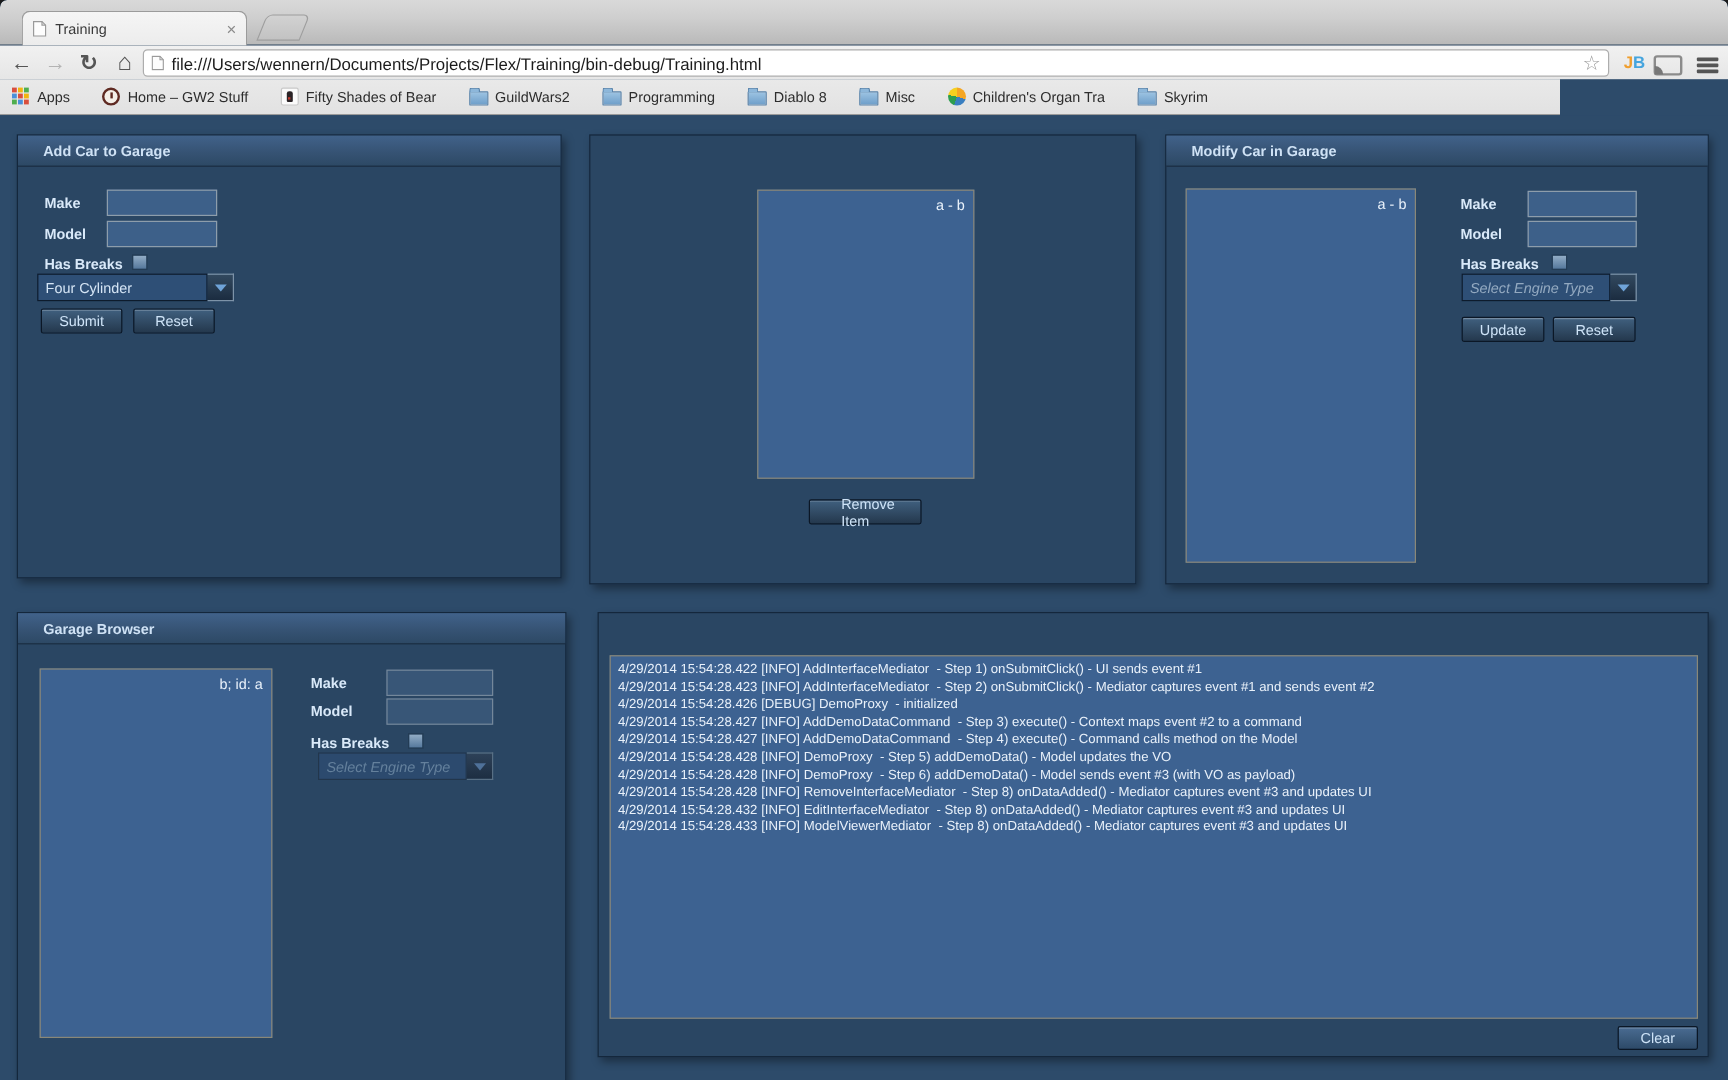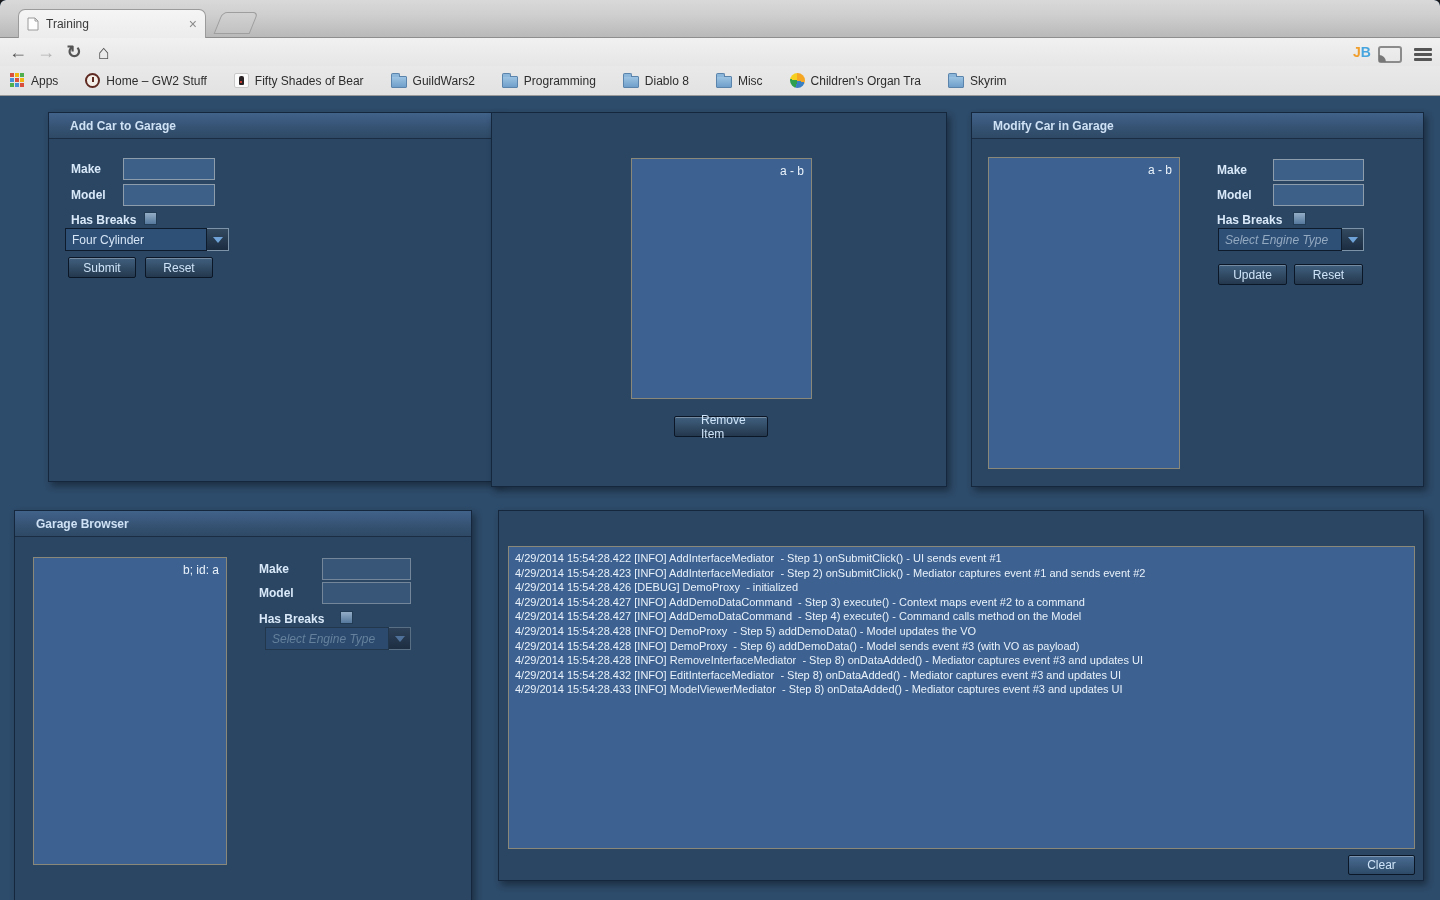--- a/index.html
+++ b/index.html
@@ -32,21 +32,21 @@
   .jb { font-weight:700; font-size:14px; }
   .jb .j { color:#f09f2e; } .jb .b { color:#46a5de; }
   .cast { position:absolute; left:1378px; top:46px; width:24px; height:17px;
     border:2px solid #8b8b8b; border-radius:3px; }
   .cast::after { content:""; position:absolute; left:-1px; bottom:-1px; width:7px; height:7px;
     background:#777; border-radius:0 7px 0 0; }
   .menu { position:absolute; left:1414px; top:48px; width:18px; height:13px; display:flex;
     flex-direction:column; justify-content:space-between; }
   .menu i { display:block; height:3px; background:#555; border-radius:1px; }
 
-  .bookmarks { position:absolute; left:0; top:66px; width:1440px; height:30px;
+  .bookmarks { position:absolute; left:0; top:66px; width:1300px; height:30px;
     background:linear-gradient(180deg,#e9e9e9,#e2e2e2); border-bottom:1px solid #9a9a9a;
     display:flex; align-items:center; padding:0 10px; gap:27px; }
   .bm { display:flex; align-items:center; gap:6px; font-size:12px; color:#2d2d2d; white-space:nowrap; }
   .grid9 { width:15px; height:15px; display:grid; grid-template-columns:repeat(3,4px); grid-template-rows:repeat(3,4px); gap:1px; }
   .grid9 i { display:block; }
   .clockicon { width:15px; height:15px; border-radius:50%; border:2px solid #5f2a22; background:#f4efe8; position:relative; }
   .clockicon::after { content:""; position:absolute; left:5px; top:2px; width:1.5px; height:5px; background:#5f2a22; }
   .bearicon { width:15px; height:15px; background:#fbfbfb; border:1px solid #c9c9c9; border-radius:2px; position:relative; }
   .bearicon::after { content:""; position:absolute; left:4px; top:2px; width:5px; height:9px; background:#2a2326; border-radius:2px 2px 1px 1px; }
   .bearicon::before { content:""; position:absolute; left:5.5px; top:7px; width:2px; height:2px; background:#c23b2e; z-index:1; }
@@ -103,20 +103,28 @@
       <span class="tab-close">×</span>
     </div>
     <div class="newtab"></div>
   </div>
 
   <div class="toolbar">
     <div class="navbtn" style="left:6px;width:24px;font-size:18px;">←</div>
     <div class="navbtn" style="left:34px;width:24px;font-size:18px;color:#b3b3b3;">→</div>
     <div class="navbtn" style="left:62px;width:24px;font-size:18px;">↻</div>
     <div class="navbtn" style="left:92px;width:24px;font-size:20px;">⌂</div>
+    <div class="url-bar">
+      <svg width="11" height="13" viewBox="0 0 12 14">
+          <path d="M1 1 h7 l3 3 v9 h-10 z" fill="#fdfdfd" stroke="#9a9a9a"></path>
+          <path d="M8 1 v3 h3" fill="none" stroke="#9a9a9a"></path>
+        </svg>
+      <span class="url-text">file:///Users/wennern/Documents/Projects/Flex/Training/bin-debug/Training.html</span>
+      <span class="star">☆</span>
+    </div>
     <div class="navbtn jb" style="left:1348px;width:28px;">
       <span class="j">J</span>
         <span class="b">B</span>
     </div>
   </div>
   <div class="cast"></div>
   <div class="menu">
       <i></i>
       <i></i>
       <i></i>
@@ -166,21 +174,21 @@
       <span class="faded-end">Children's Organ Tra</span>
     </div>
     <div class="bm">
       <span class="foldericon"></span>
       <span>Skyrim</span>
     </div>
   </div>
 
   <div class="app">
 
-    <div class="panel" style="left:14px;top:16px;width:454px;height:370px;margin-left:34px;">
+    <div class="panel" style="left:14px;top:16px;width:454px;height:370px;">
       <div class="panel-title">Add Car to Garage</div>
       <span class="flabel" style="left:22px;top:45px;">Make</span>
       <input class="finput" style="left: 74px; top: 45px; width: 92px;">
       <span class="flabel" style="left:22px;top:71px;">Model</span>
       <input class="finput" style="left: 74px; top: 71px; width: 92px;">
       <span class="flabel" style="left:22px;top:96px;">Has Breaks</span>
       <span class="fcheck" style="left:95px;top:99px;"></span>
       <div class="combo" style="left:16px;top:115px;width:164px;">
         <div class="combo-main">Four Cylinder</div>
         <div class="combo-arrow"></div>

